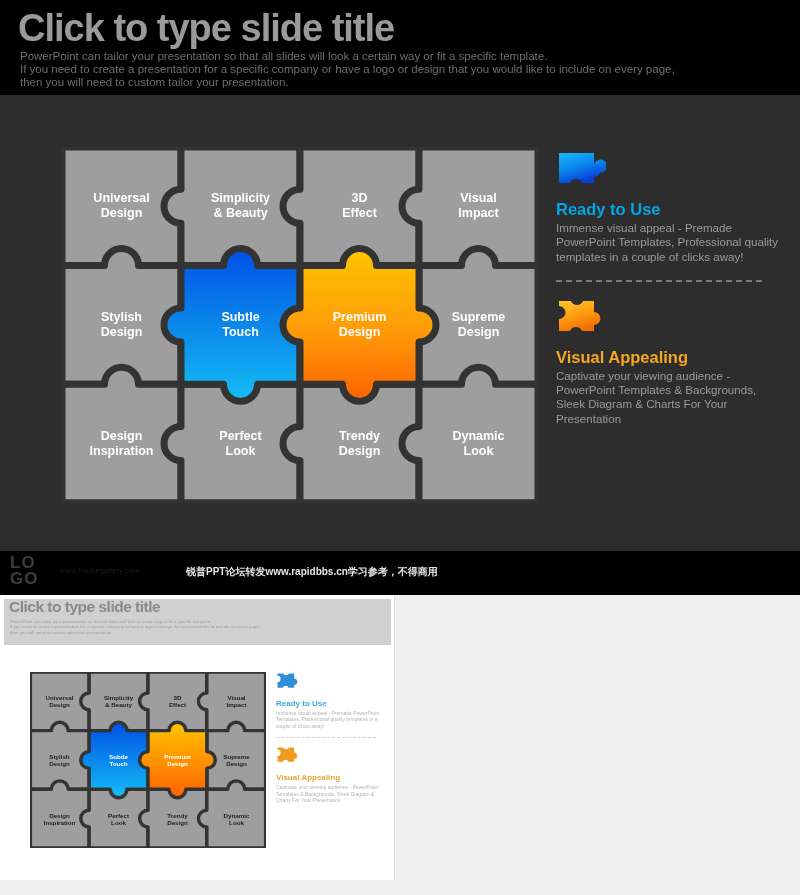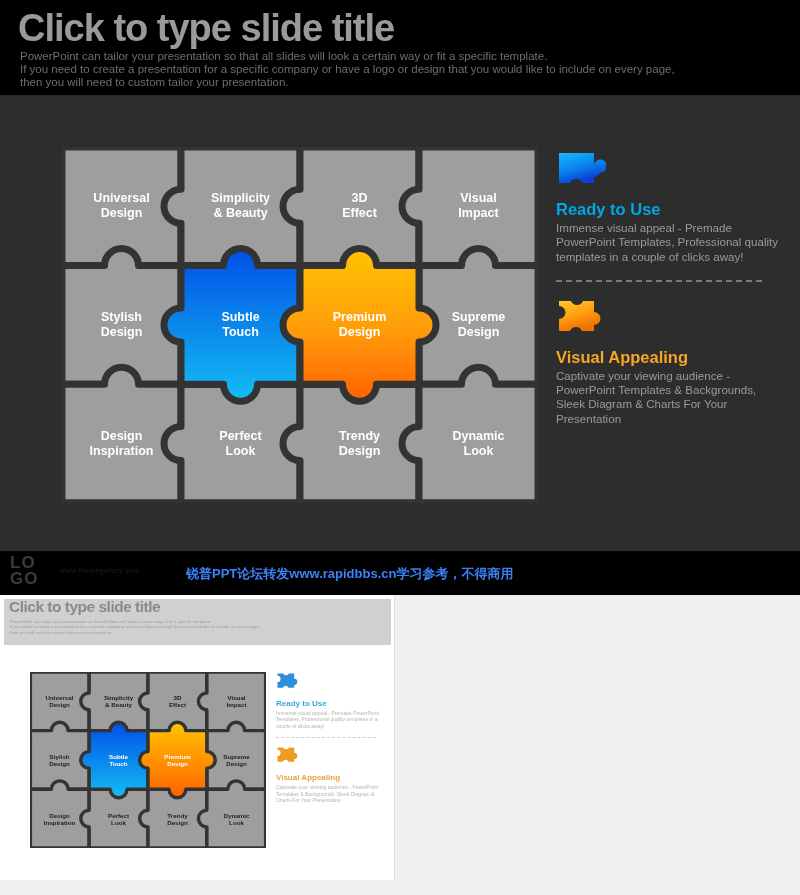--- a/index.html
+++ b/index.html
@@ -73,21 +73,21 @@
     position:absolute; left:10px; top:4px;
     font-size:17px; font-weight:bold; color:#3c3c3c;
     line-height:16px; letter-spacing:1px;
   }
   .logo-sub{
     position:absolute; left:60px; top:16px;
     font-size:7px; color:#1e1e1e; line-height:7px; letter-spacing:.4px;
   }
   .watermark{
     position:absolute; left:186px; top:14px;
-    font-size:13px; font-weight:bold; color:#3b82f6; white-space:nowrap;
+    font-size:10px; font-weight:bold; color:#e5e5e5; white-space:nowrap;
   }
 
   
   .thumb{
     position:absolute; left:0; top:595px; width:395px; height:285px;
     background:#ffffff; overflow:hidden;
     border-right:1px solid #dcdcdc;
   }
   .t-hdr{
     position:absolute; left:4px; top:4px; width:387px; height:46px;

